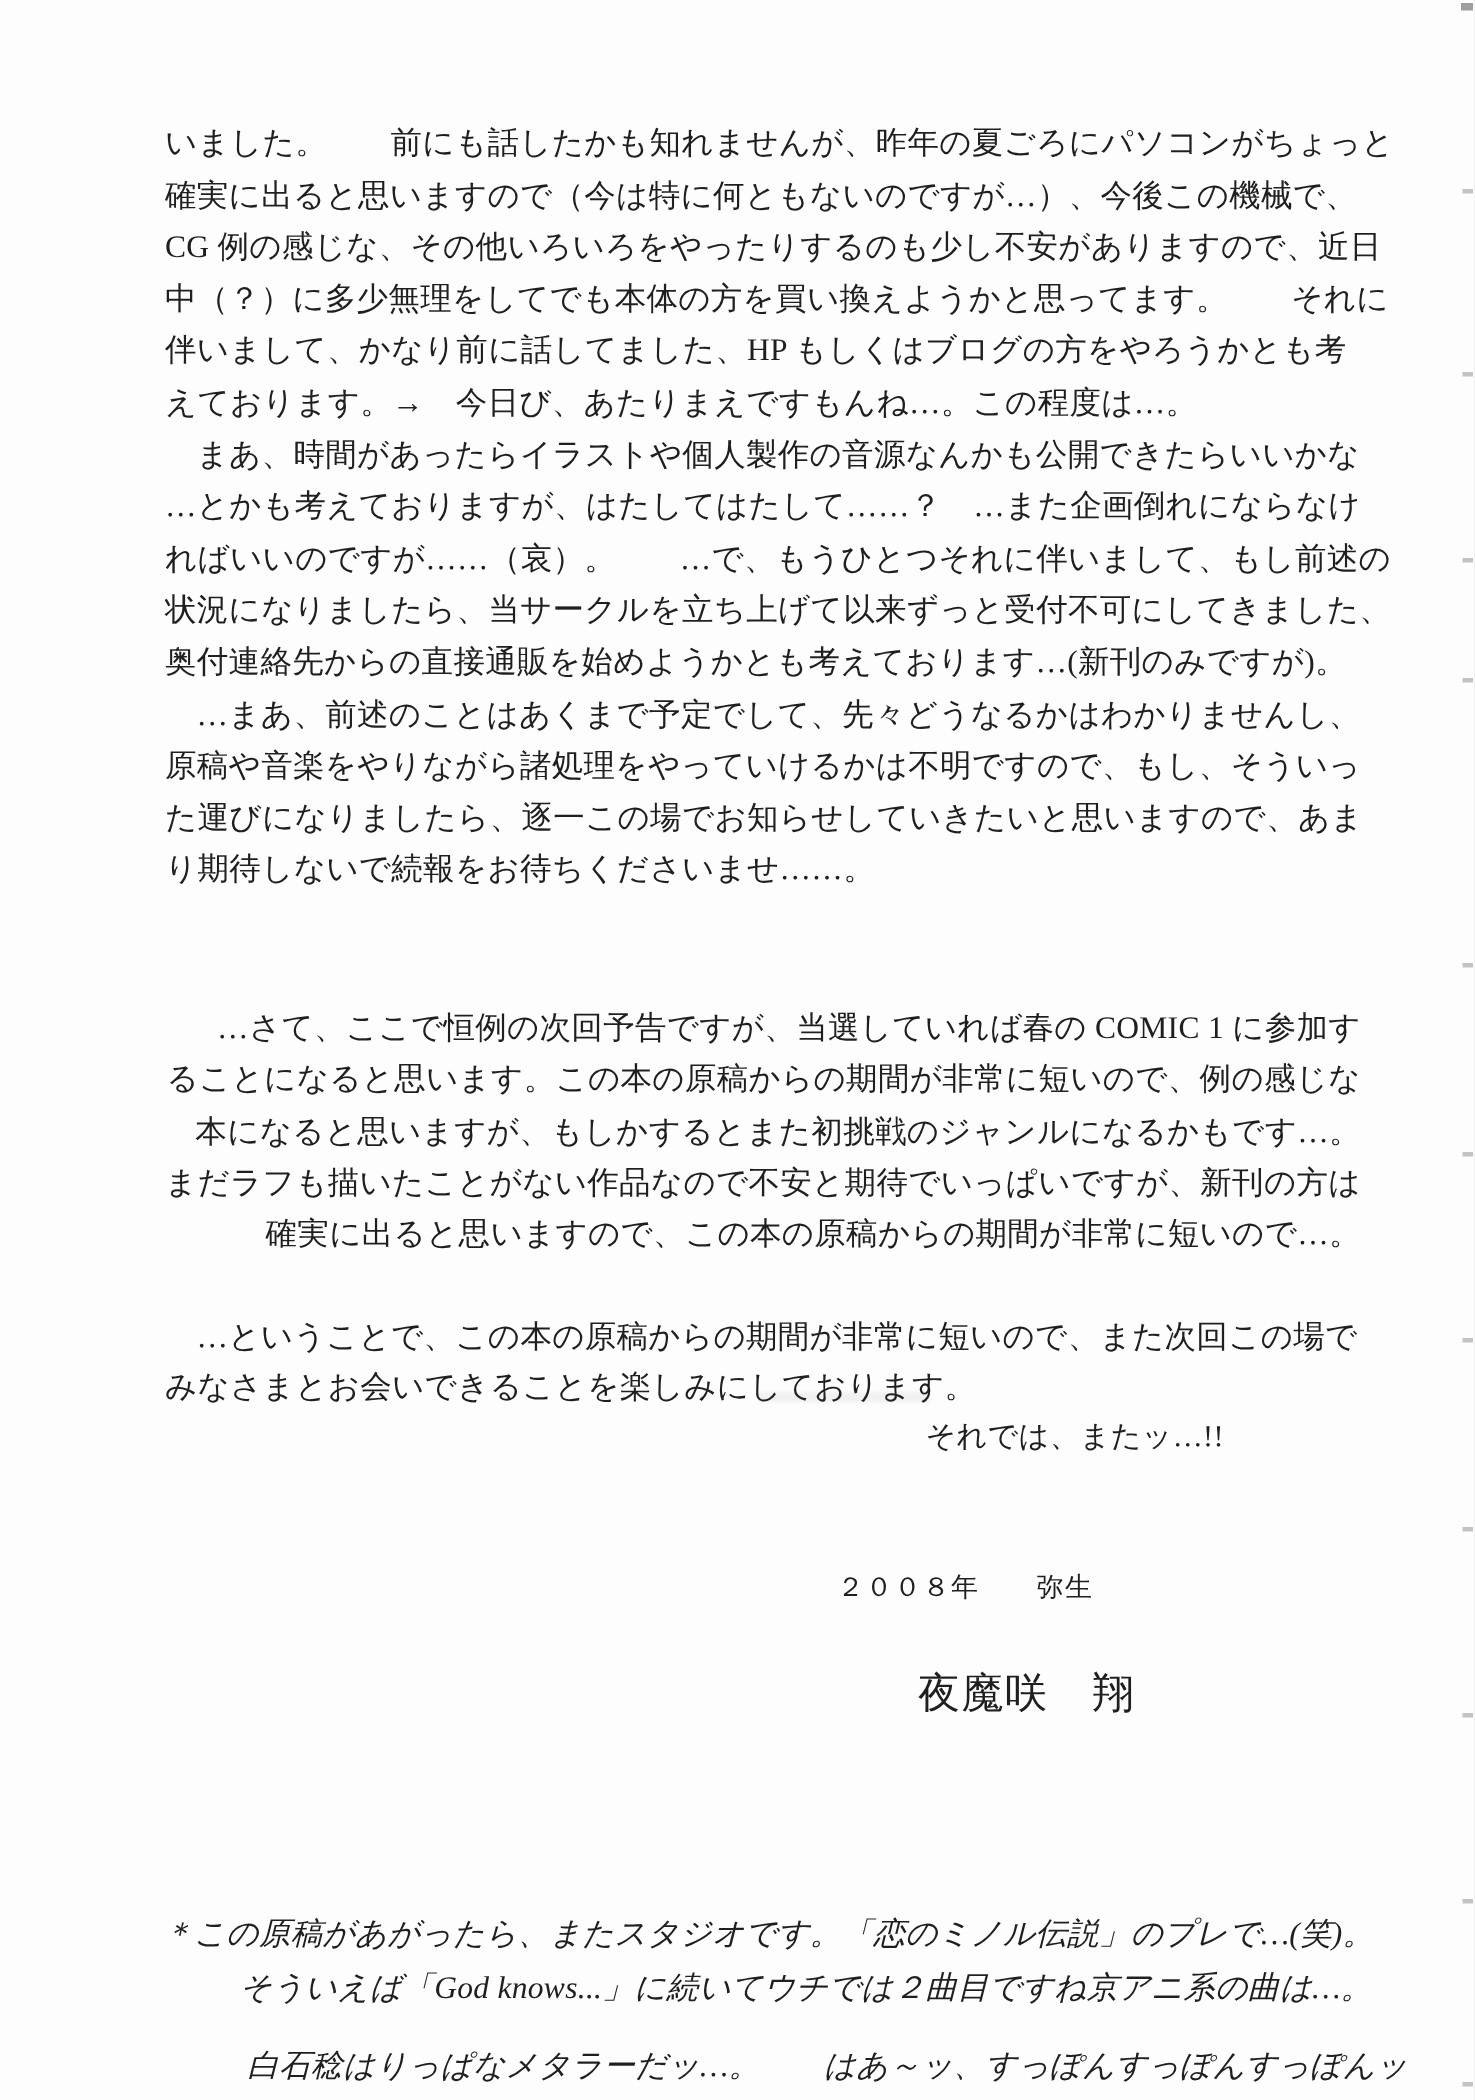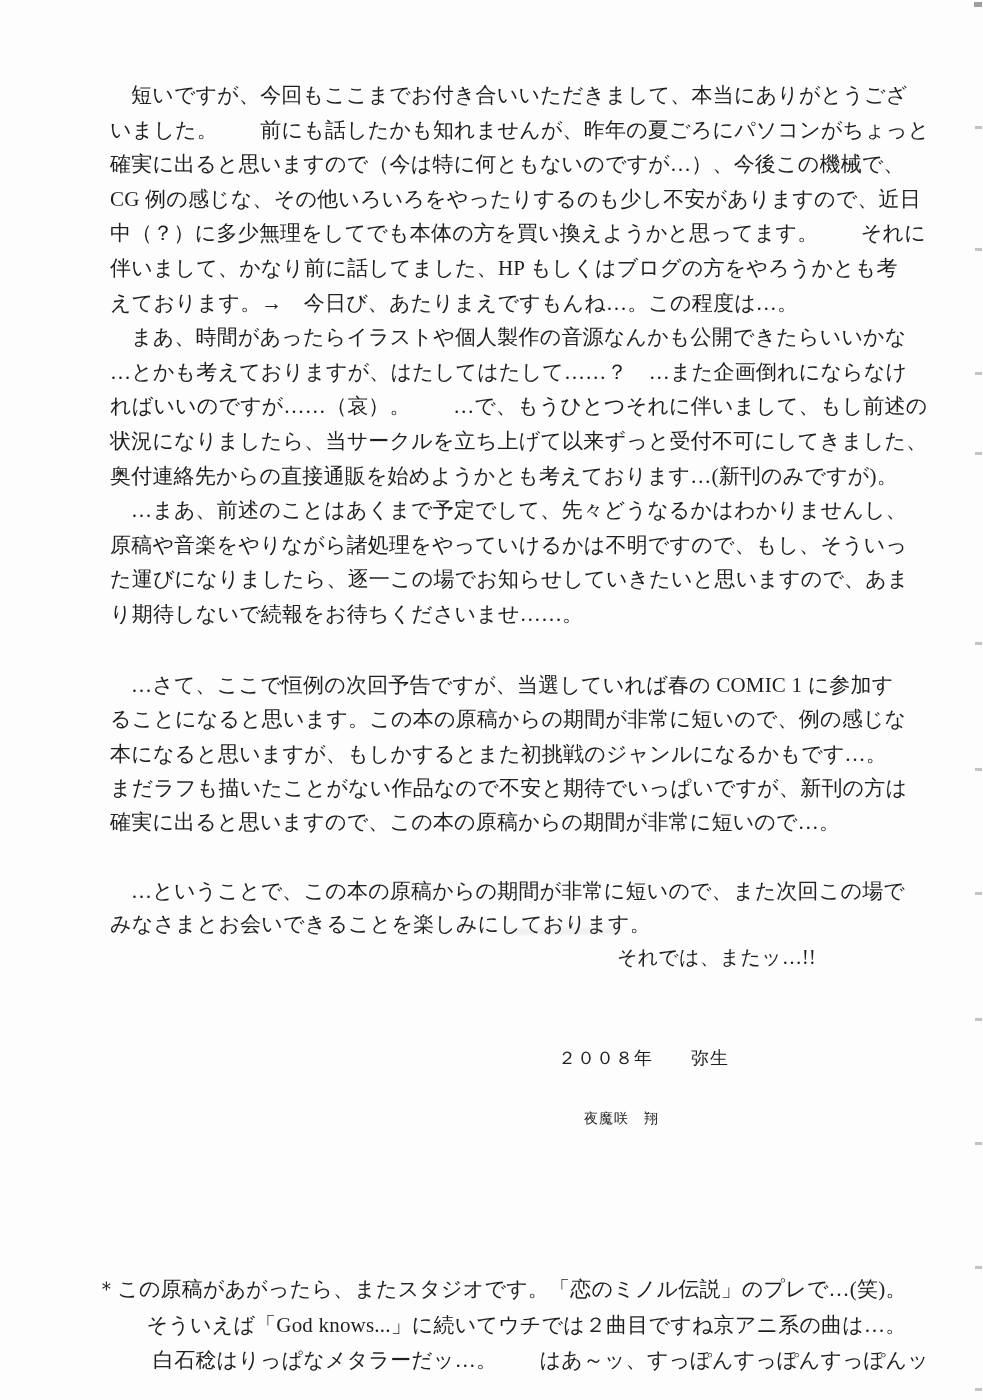--- a/index.html
+++ b/index.html
@@ -21,28 +21,28 @@
     font-size: 21px;
     letter-spacing: 0.2px;
   }
   .line {
     white-space: pre;
   }
   .ind {
     padding-left: 21px;
   }
   #main-block   { left: 110px; top:  78px; line-height: 34.6px; }
-  #next-block   { left: 110px; top: 668px; line-height: 34.3px; }
+  #next-block   { left: 110px; top: 668px; line-height: 34.3px; text-align: right; }
   #farewell-block { left: 110px; top: 875px; line-height: 33px; }
   #closing-line { left: 617px; top: 944px; font-size: 20px; }
   #date-line    { left: 558px; top: 1046px; font-size: 18px; letter-spacing: 1px; }
-  #signature-line { left: 584px; top: 1110px; font-size: 14px; letter-spacing: 1px; }
-  #postscript-block { left: 96px; top: 1272px; line-height: 35.5px; }
+  #signature-line { left: 612px; top: 1110px; font-size: 28px; letter-spacing: 1px; }
+  #postscript-block { left: 108px; top: 1272px; line-height: 35.5px; font-style: italic; }
   #postscript-block .p1 { padding-left: 28px; text-align: center; }
-  #postscript-block .p2 { padding-left: 57px; }
+  #postscript-block .p2 { padding-left: 57px; margin-top: 17px; }
   
   .edge-mark {
     position: absolute;
     right: 1px;
     width: 7px;
     height: 3px;
     background: #b9b9b9;
     opacity: 0.85;
   }
   .edge-mark.dark {
@@ -59,21 +59,20 @@
     background: rgba(90, 90, 90, 0.07);
     filter: blur(1px);
   }
 </style>
 </head>
 <body>
 
 <div class="page">
 
   <div class="textblock" id="main-block">
-    <div class="line ind">短いですが、今回もここまでお付き合いいただきまして、本当にありがとうござ</div>
     <div class="line">いました。　　前にも話したかも知れませんが、昨年の夏ごろにパソコンがちょっと</div>
     <div class="line">確実に出ると思いますので（今は特に何ともないのですが…）、今後この機械で、</div>
     <div class="line">CG 例の感じな、その他いろいろをやったりするのも少し不安がありますので、近日</div>
     <div class="line">中（？）に多少無理をしてでも本体の方を買い換えようかと思ってます。　　それに</div>
     <div class="line">伴いまして、かなり前に話してました、HP もしくはブログの方をやろうかとも考</div>
     <div class="line">えております。→　今日び、あたりまえですもんね…。この程度は…。</div>
     <div class="line ind">まあ、時間があったらイラストや個人製作の音源なんかも公開できたらいいかな</div>
     <div class="line">…とかも考えておりますが、はたしてはたして……？　…また企画倒れにならなけ</div>
     <div class="line">ればいいのですが……（哀）。　　…で、もうひとつそれに伴いまして、もし前述の</div>
     <div class="line">状況になりましたら、当サークルを立ち上げて以来ずっと受付不可にしてきました、</div>

